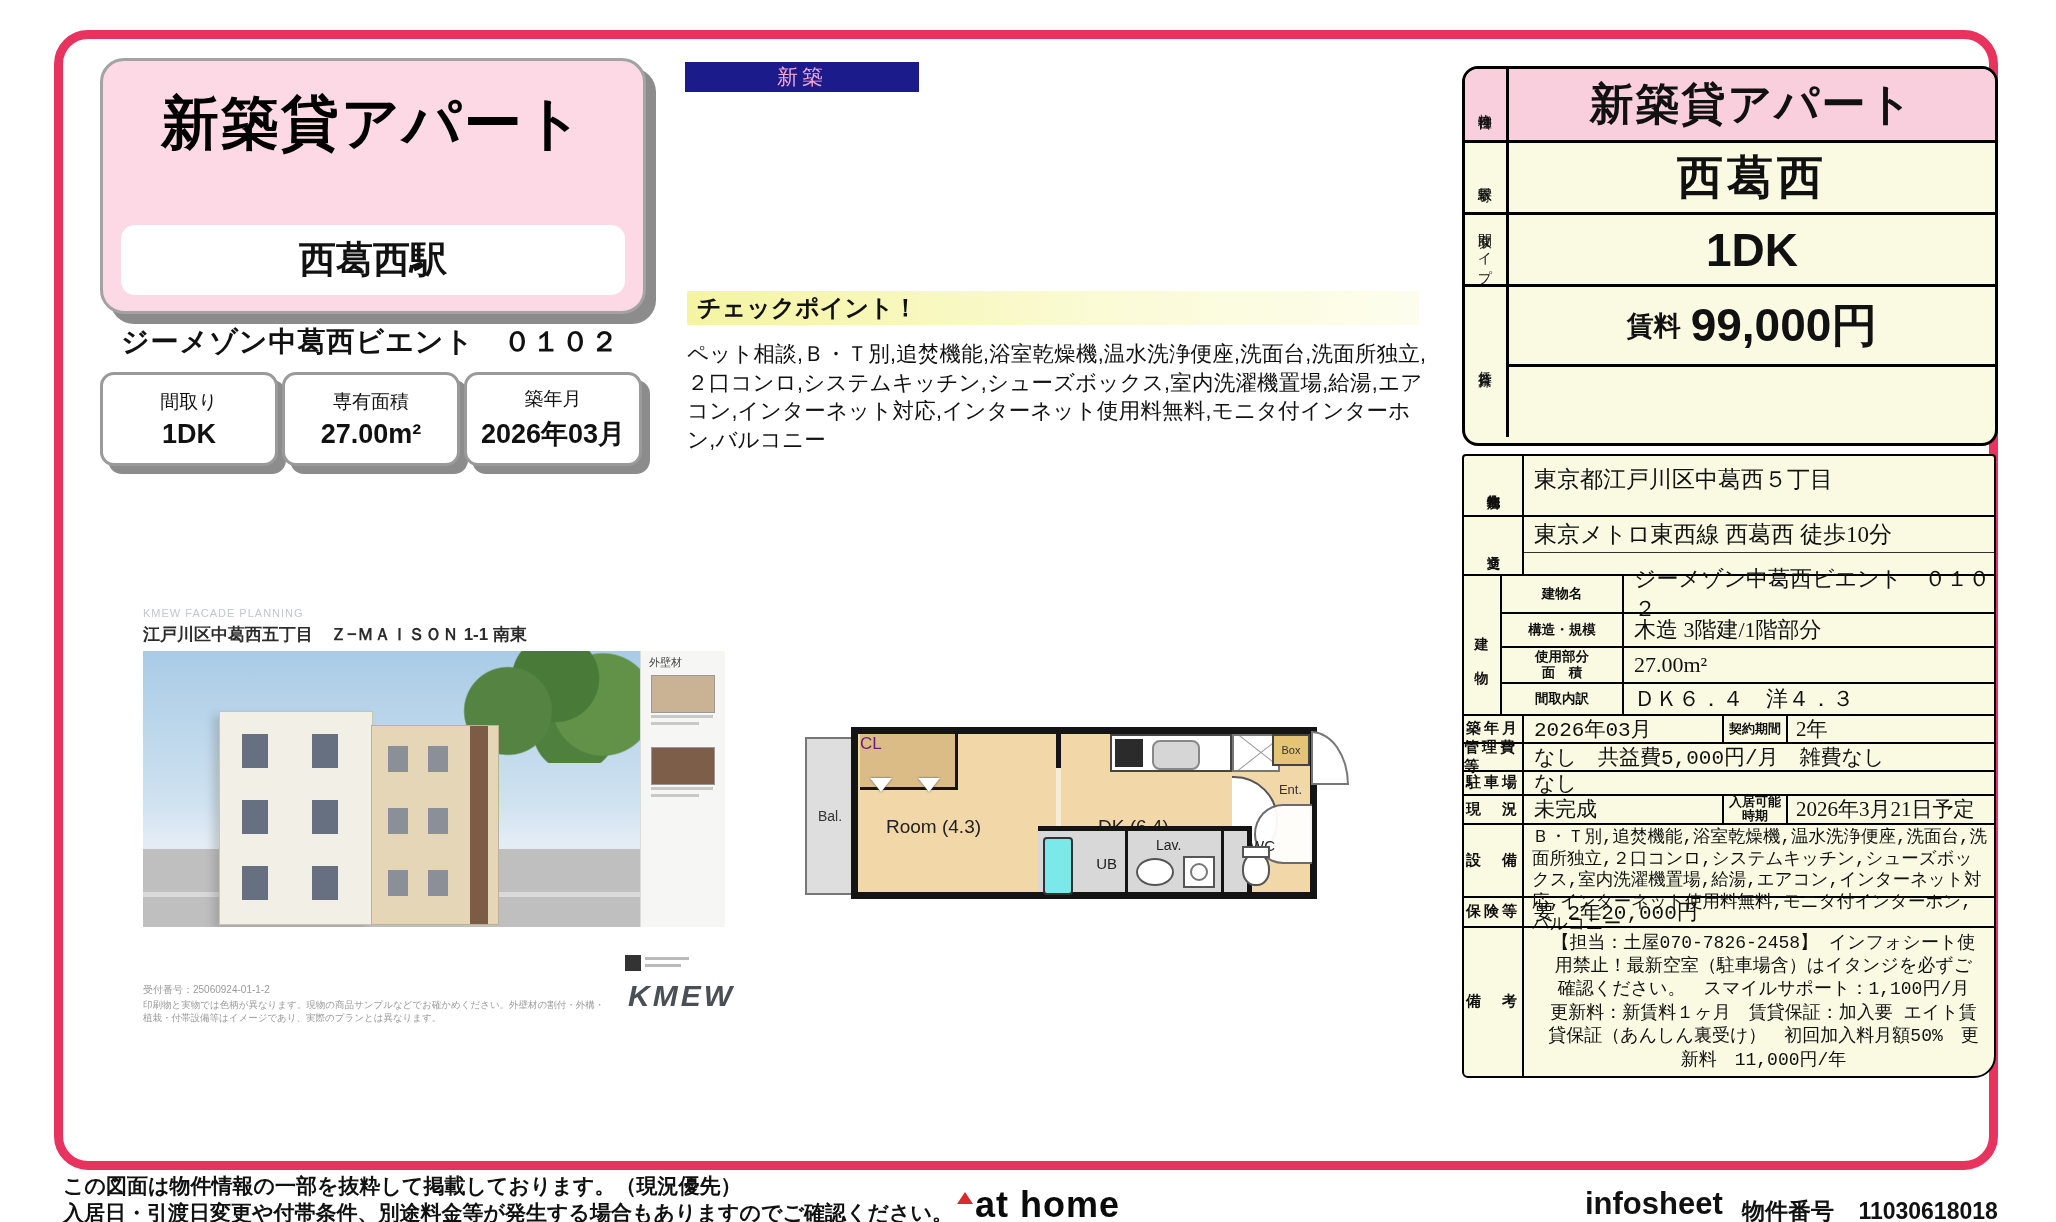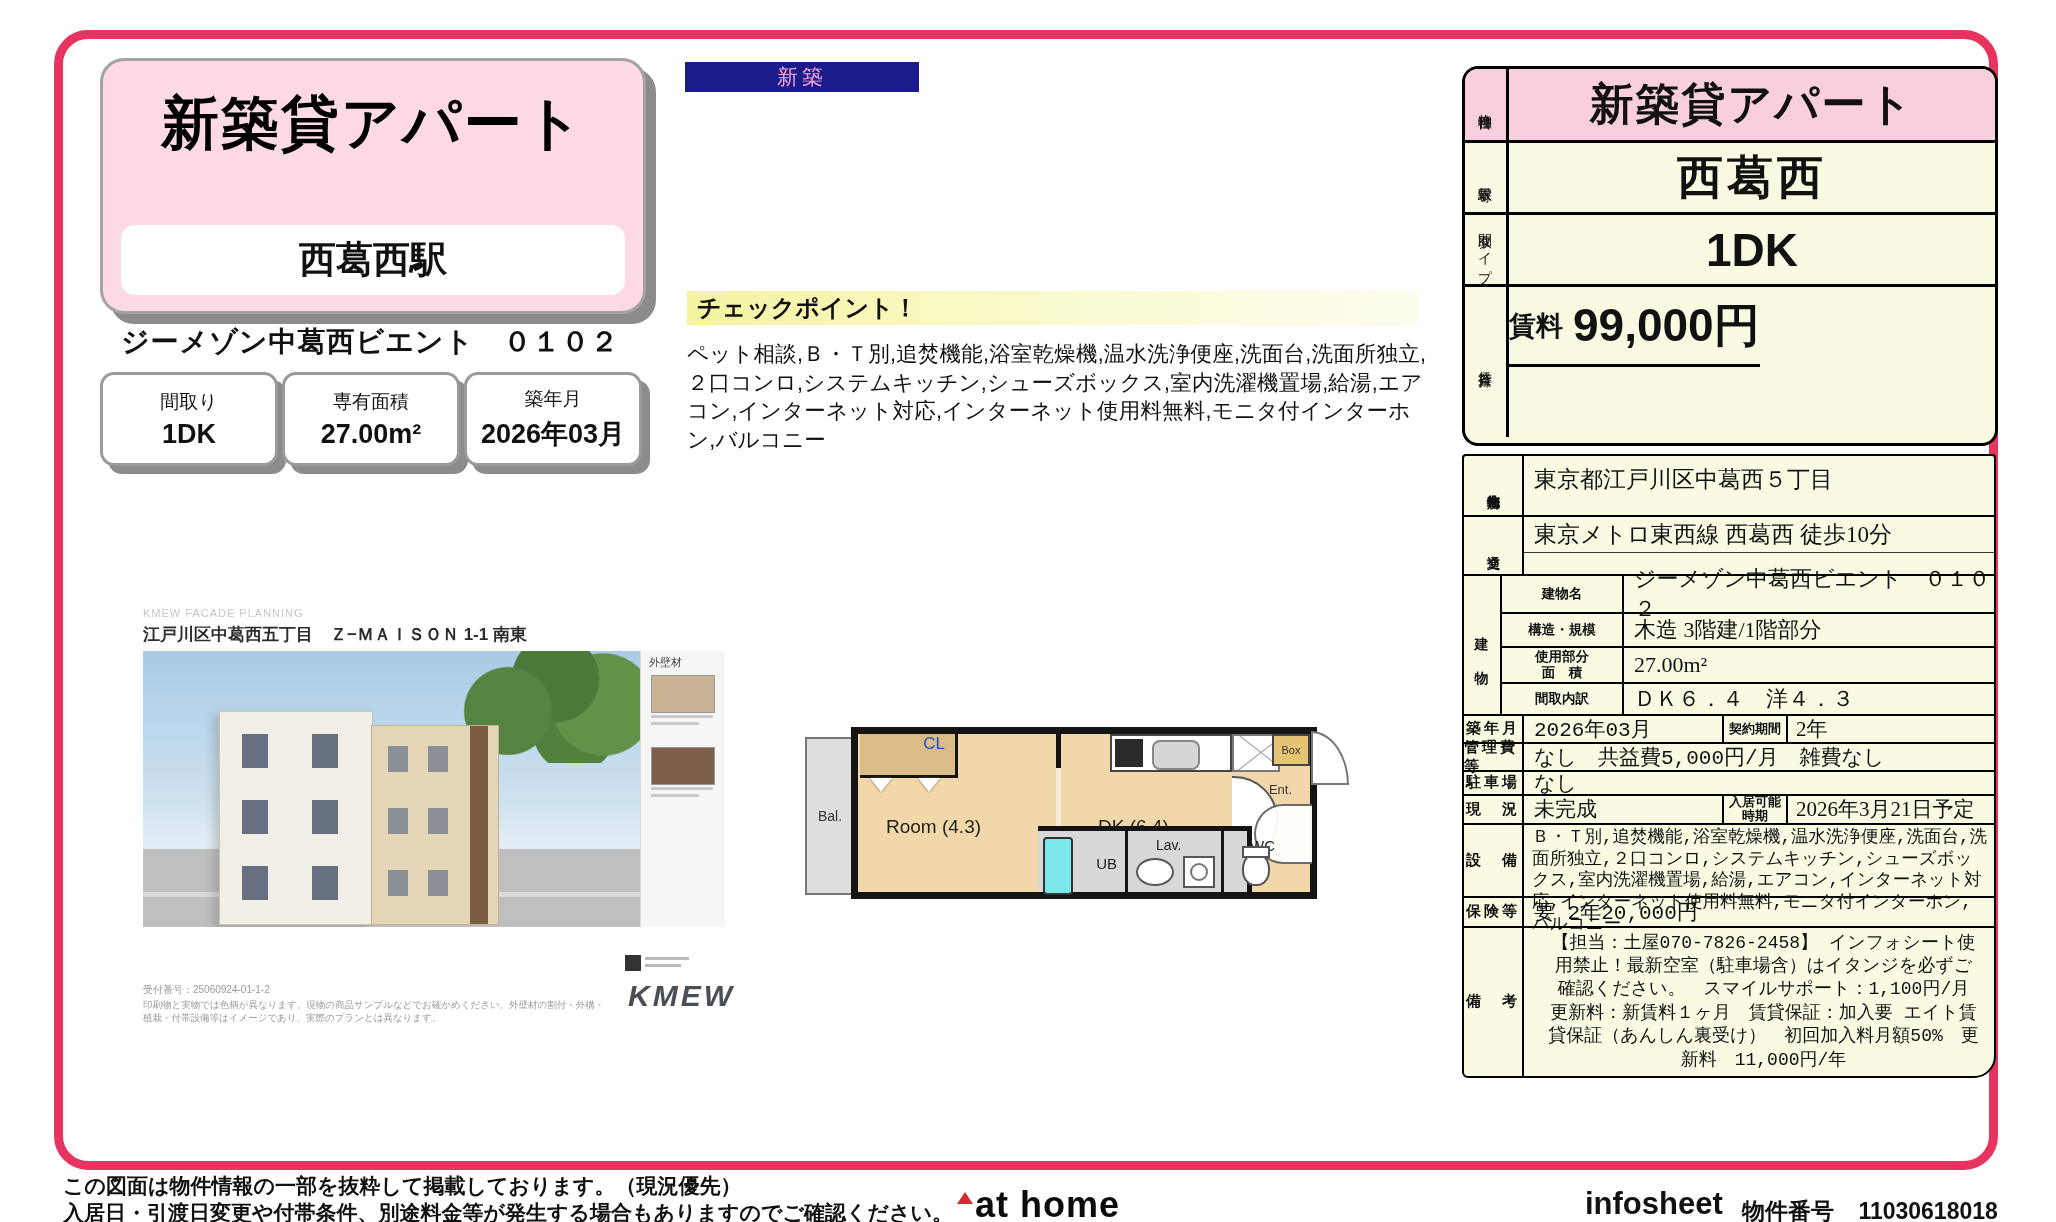--- a/index.html
+++ b/index.html
@@ -40,21 +40,21 @@
   .sum-row:last-child{border-bottom:none;}
   .sum-label{width:44px;box-sizing:border-box;border-right:3px solid #000;display:flex;
              align-items:center;justify-content:center;writing-mode:vertical-rl;text-orientation:upright;
              font-size:14px;letter-spacing:1px;}
   .sum-val{flex:1;display:flex;align-items:center;justify-content:center;font-weight:bold;}
   .r-type{height:74px;background:#f9cedd;}
   .r-type .sum-val{font-size:44px;letter-spacing:2px;}
   .r-sta{height:72px;}.r-sta .sum-val{font-size:46px;letter-spacing:4px;}
   .r-lay{height:72px;}.r-lay .sum-val{font-size:46px;}
   .r-terms{height:150px;border-bottom:none;}
-  .terms-right{flex:1;display:flex;flex-direction:row;}
+  .terms-right{flex:1;display:flex;flex-direction:column;}
   .terms-rent{height:80px;box-sizing:border-box;border-bottom:3px solid #000;display:flex;
               align-items:center;justify-content:center;gap:10px;}
   .terms-rent .rl{font-size:27px;font-weight:bold;}
   .terms-rent .rv{font-size:46px;font-weight:bold;}
   .terms-fees{flex:1;display:flex;align-items:center;justify-content:center;font-size:29px;font-weight:bold;}
   
   .detail{position:absolute;left:1462px;top:454px;width:534px;height:624px;background:#fafae3;
           border:2px solid #000;border-radius:4px 4px 22px 6px;display:flex;flex-direction:column;
           box-sizing:border-box;overflow:hidden;}
   .dt-row{display:flex;box-sizing:border-box;border-bottom:2px solid #000;}
@@ -126,40 +126,40 @@
   .qr-cap{position:absolute;left:518px;top:350px;width:44px;height:3px;background:#bbb;}
   .qr-cap2{position:absolute;left:518px;top:357px;width:36px;height:3px;background:#bbb;}
   .kmew-logo{position:absolute;right:6px;top:372px;font-size:30px;font-weight:bold;font-style:italic;
              color:#4a4f55;letter-spacing:3px;}
   
   .plan{position:absolute;left:805px;top:727px;width:512px;height:175px;}
   .bal{position:absolute;left:0;top:10px;width:46px;height:154px;background:#dedede;border:2px solid #777;
        display:flex;align-items:center;justify-content:center;font-size:14px;color:#333;}
   .unit{position:absolute;left:46px;top:0;width:466px;height:172px;background:#f2d8a8;
         border:7px solid #141414;box-sizing:border-box;}
-  .cl{position:absolute;left:2px;top:0;width:98px;height:44px;background:#dcbc86;border-bottom:3px solid #141414;
-      border-right:3px solid #141414;font-size:17px;color:#1d4ed8;text-align:right;padding-right:10px;box-sizing:border-box;}
+  .cl{position:absolute;left:2px;top:0;width:98px;height:56px;background:#dcbc86;border-bottom:3px solid #141414;
+      border-right:3px solid #141414;font-size:17px;color:#701a75;padding-right:10px;box-sizing:border-box;}
   .hang{position:absolute;top:44px;width:0;height:0;border-left:11px solid transparent;border-right:11px solid transparent;
         border-top:14px solid #fff;filter:drop-shadow(0 0 1px #555);}
   .h1{left:12px}.h2{left:60px}
   .room-label{position:absolute;left:28px;top:82px;font-size:19px;color:#222;}
   .divider{position:absolute;left:198px;top:0;width:5px;height:100%;background:#141414;}
   .divider .gap{position:absolute;left:0;top:34px;width:5px;height:76px;background:#f6ecd8;}
   .dk-label{position:absolute;left:240px;top:82px;font-size:19px;color:#222;}
   .kitchen{position:absolute;left:252px;top:0;width:122px;height:38px;background:#fff;border:2px solid #444;box-sizing:border-box;}
   .stove{position:absolute;left:3px;top:3px;width:28px;height:28px;background:#2b2b2b;}
   .sink{position:absolute;left:40px;top:4px;width:44px;height:26px;background:#d6d6d6;border:2px solid #888;border-radius:8px;}
   .hatch{position:absolute;left:374px;top:0;width:48px;height:38px;background:#fff;border:2px solid #777;box-sizing:border-box;overflow:hidden;}
   .hatch i{position:absolute;left:-6px;top:16px;width:66px;height:0;border-top:1.5px solid #999;}
   .hx1{transform:rotate(38deg);} .hx2{transform:rotate(-38deg);}
   .ps{position:absolute;left:426px;top:2px;width:20px;height:20px;background:#fff;border:2px solid #444;
       font-size:9px;display:flex;align-items:center;justify-content:center;box-sizing:border-box;}
   .boxu{position:absolute;right:0;top:0;width:38px;height:32px;background:#e6c476;border:2px solid #444;
         font-size:11px;display:flex;align-items:center;justify-content:center;box-sizing:border-box;color:#333;}
-  .ent-label{position:absolute;right:18px;top:48px;font-size:13px;color:#333;}
+  .ent-label{position:absolute;right:8px;top:48px;font-size:13px;color:#333;}
   .ent-arc{position:absolute;right:-2px;top:70px;width:56px;height:56px;background:#fff;
            border:2px solid #666;border-radius:50% 0 0 50%;border-right:none;opacity:.95;}
   .hall-arc{position:absolute;left:332px;top:42px;width:84px;height:84px;background:#fff;border:2px solid #555;
             border-radius:50%;clip-path:inset(0 0 0 42px);}
   .door-out{position:absolute;right:-32px;top:4px;width:34px;height:50px;background:#fff;border:2px solid #777;
             border-radius:0 100% 0 0;}
   .wet{position:absolute;left:180px;top:92px;right:58px;bottom:0;display:flex;border-top:5px solid #141414;border-right:5px solid #141414;}
   .wet section{position:relative;background:#d8d8d8;border-right:3px solid #141414;box-sizing:border-box;}
   .wet section:last-child{border-right:none;}
   .ub{width:90px;}

